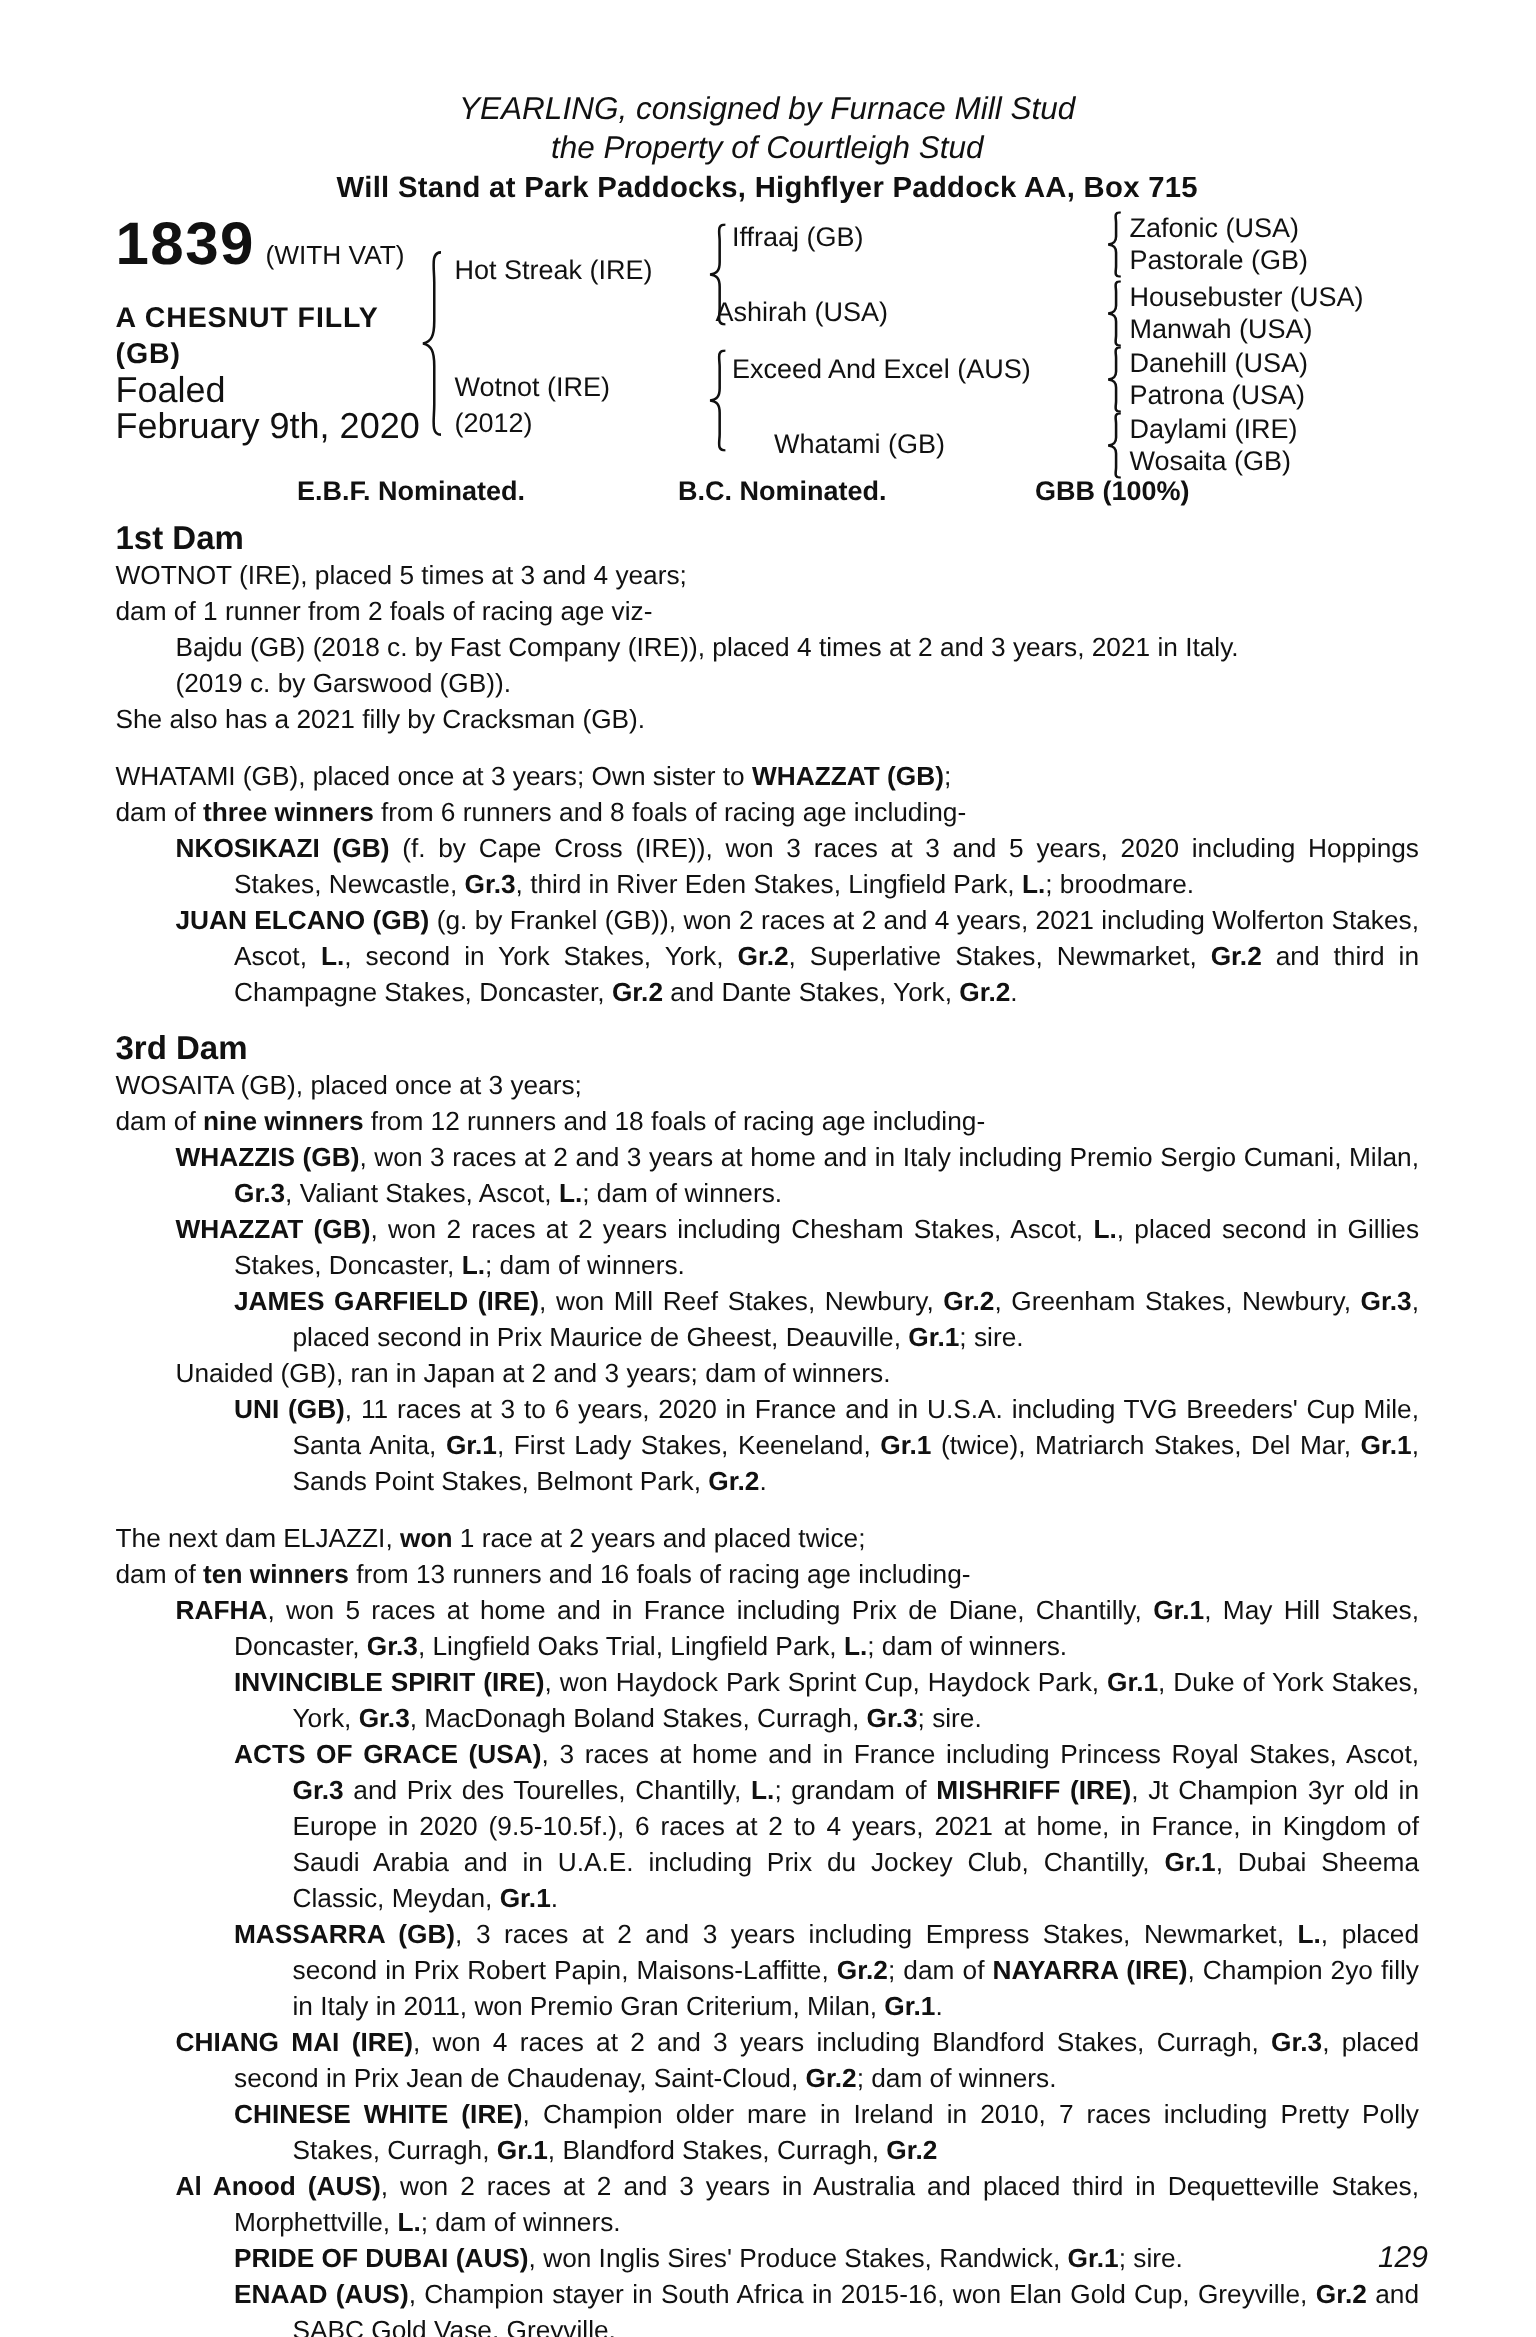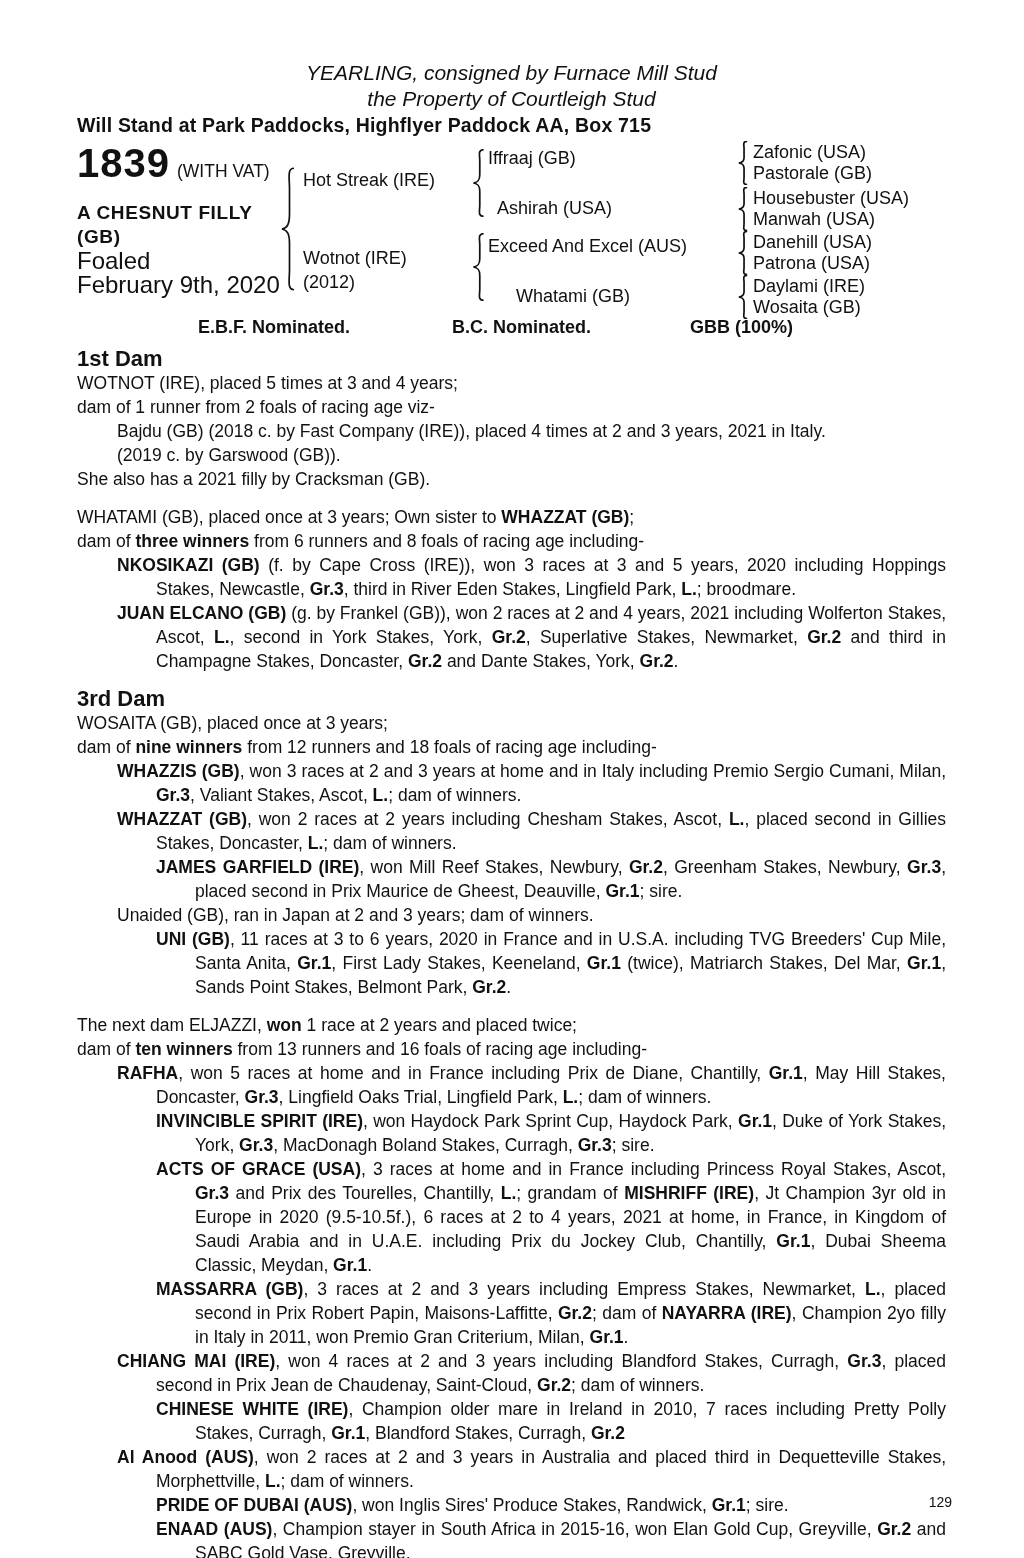--- a/index.html
+++ b/index.html
@@ -11,21 +11,21 @@
     font-family:"Liberation Sans","DejaVu Sans",sans-serif;
     color:#111;
     overflow:hidden;
   }
   .content{
     position:absolute;
     left:77px;top:60px;
     width:869px;
   }
   .hdr-line{ text-align:center; font-style:italic; font-size:21px; line-height:26px; }
-  .stand-line{ font-weight:700; font-size:19.5px; line-height:27px; letter-spacing:0.2px; }
+  .stand-line{ font-weight:700; font-size:19.5px; line-height:27px; letter-spacing:0.2px;text-align:center; }
 
   
   .ped{ position:relative; height:182px; margin-top:2px; font-size:18px; }
   .ped .abs{ position:absolute; white-space:nowrap; line-height:22px; }
   .lot-num{ font-size:40px; font-weight:700; letter-spacing:1px; line-height:40px; }
   .vat{ font-size:17.5px; margin-left:7px; }
   .horse-name{ font-weight:700; font-size:19px; letter-spacing:0.6px; line-height:24px; }
   .foaled{ font-size:24px; line-height:24px; }
   .brace{ position:absolute; }
   .brace path{ stroke:#111; stroke-width:1.7; fill:none; vector-effect:non-scaling-stroke; }
@@ -39,21 +39,21 @@
   .section{ margin-top:14px; }
   .section:first-child{ margin-top:0; }
   .sec-heading{ font-weight:700; font-size:22px; line-height:24px; }
   .para{ text-align:justify; text-align-last:left; }
   .p0{ padding-left:0; }
   .p1{ padding-left:79px; text-indent:-39px; }
   .p2{ padding-left:118px; text-indent:-39px; }
   .b{ font-weight:700; }
   .i{ }
 
-  .page-num{ position:absolute; top:1494px; right:72px; font-size:14px; }
+  .page-num{ position:absolute; top:1494px; right:72px; font-size:20px;font-style:italic; }
 </style>
 </head>
 <body>
 
 <div class="page">
   <div class="content">
 
     <div class="hdr-line">YEARLING, consigned by Furnace Mill Stud</div>
     <div class="hdr-line">the Property of Courtleigh Stud</div>
     <div class="stand-line">Will Stand at Park Paddocks, Highflyer Paddock AA, Box 715</div>
@@ -75,21 +75,21 @@
         <path d="M16 1 C9 1 11.5 9 11.5 17 L11.5 38 C11.5 46 9.5 49 4 50 C9.5 51 11.5 54 11.5 62 L11.5 83 C11.5 91 9 99 16 99"></path>
       </svg>
       <div class="abs" style="left:226px;top:28px;">Hot Streak (IRE)</div>
       <div class="abs" style="left:226px;top:106px;">Wotnot (IRE)</div>
       <div class="abs" style="left:226px;top:130px;">(2012)</div>
 
       <svg class="brace" style="left:393px;top:8px;width:17px;height:68px;" viewBox="0 0 20 100" preserveAspectRatio="none">
         <path d="M16 1 C9 1 11.5 9 11.5 17 L11.5 38 C11.5 46 9.5 49 4 50 C9.5 51 11.5 54 11.5 62 L11.5 83 C11.5 91 9 99 16 99"></path>
       </svg>
       <div class="abs" style="left:411px;top:6px;">Iffraaj (GB)</div>
-      <div class="abs" style="left:420px;top:56px;">Ashirah (USA)</div>
+      <div class="abs" style="left:400px;top:56px;">Ashirah (USA)</div>
 
       <svg class="brace" style="left:393px;top:92px;width:17px;height:68px;" viewBox="0 0 20 100" preserveAspectRatio="none">
         <path d="M16 1 C9 1 11.5 9 11.5 17 L11.5 38 C11.5 46 9.5 49 4 50 C9.5 51 11.5 54 11.5 62 L11.5 83 C11.5 91 9 99 16 99"></path>
       </svg>
       <div class="abs" style="left:411px;top:94px;">Exceed And Excel (AUS)</div>
       <div class="abs" style="left:411px;top:144px;margin-left:28px;">Whatami (GB)</div>
 
       <svg class="brace" style="left:659px;top:0px;width:14px;height:44px;" viewBox="0 0 20 100" preserveAspectRatio="none">
         <path d="M16 1 C9 1 11.5 9 11.5 17 L11.5 38 C11.5 46 9.5 49 4 50 C9.5 51 11.5 54 11.5 62 L11.5 83 C11.5 91 9 99 16 99"></path>
       </svg>

